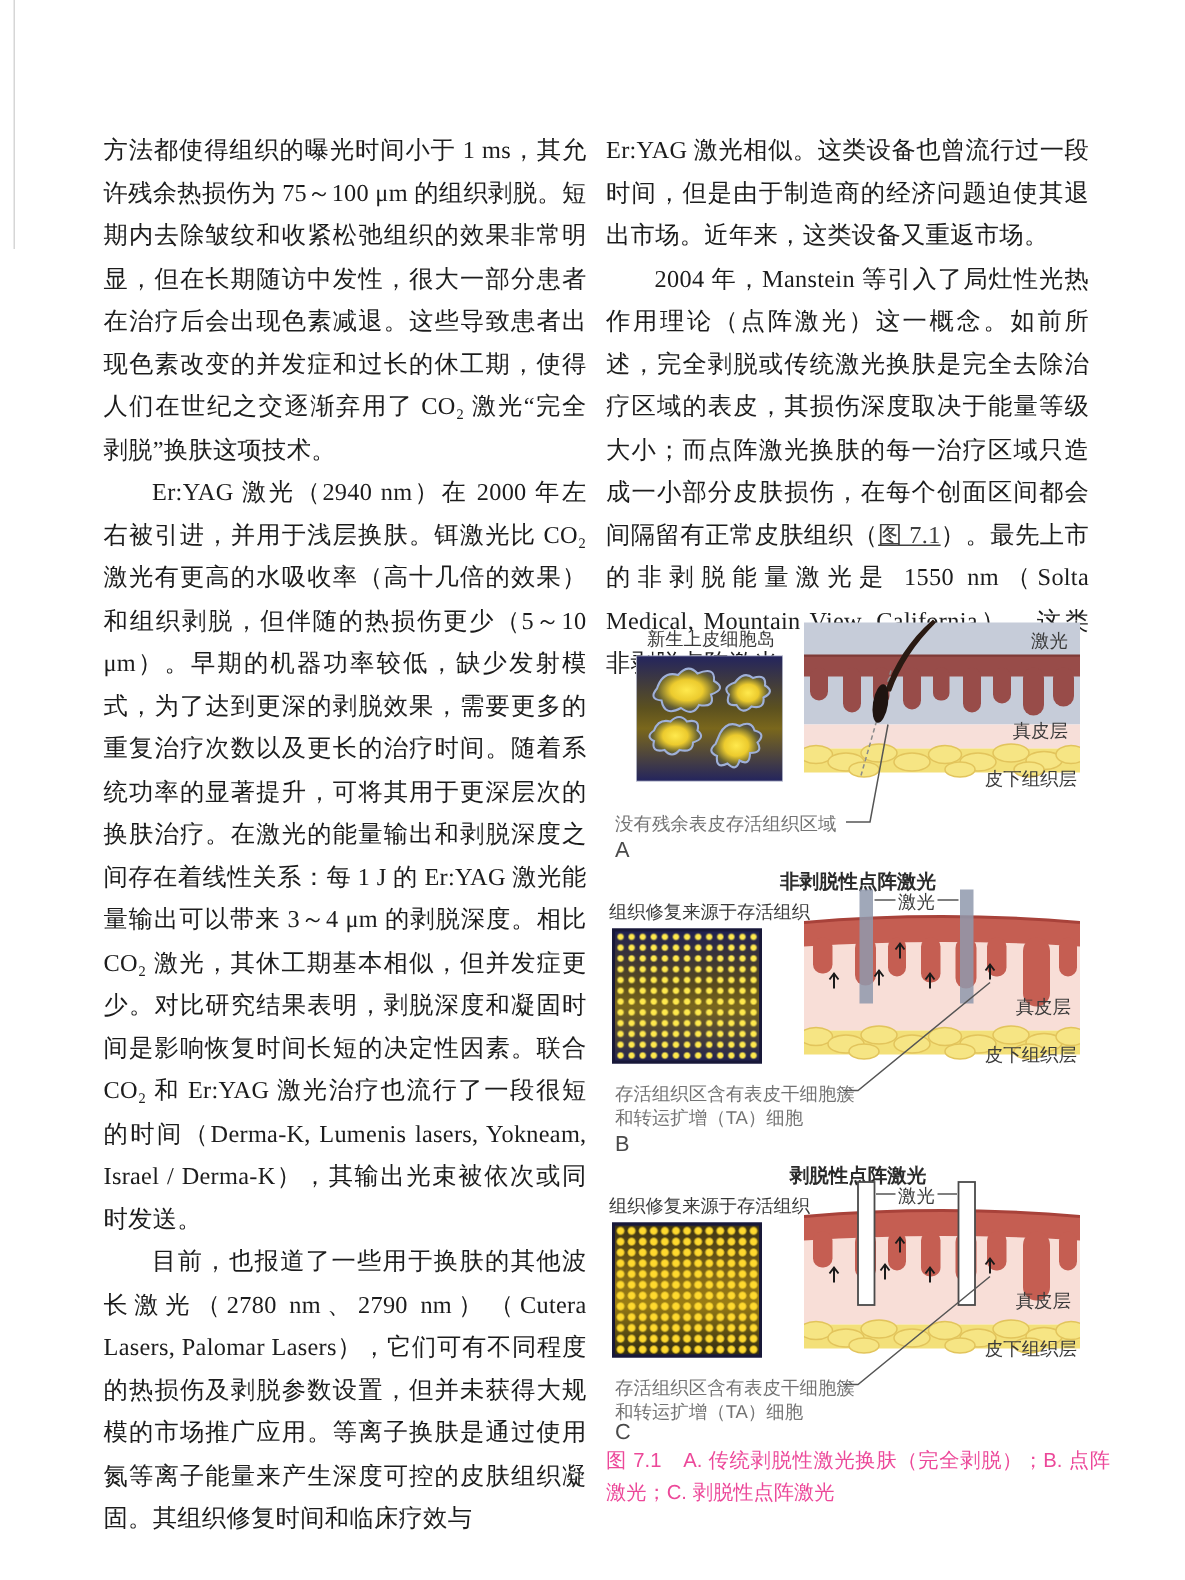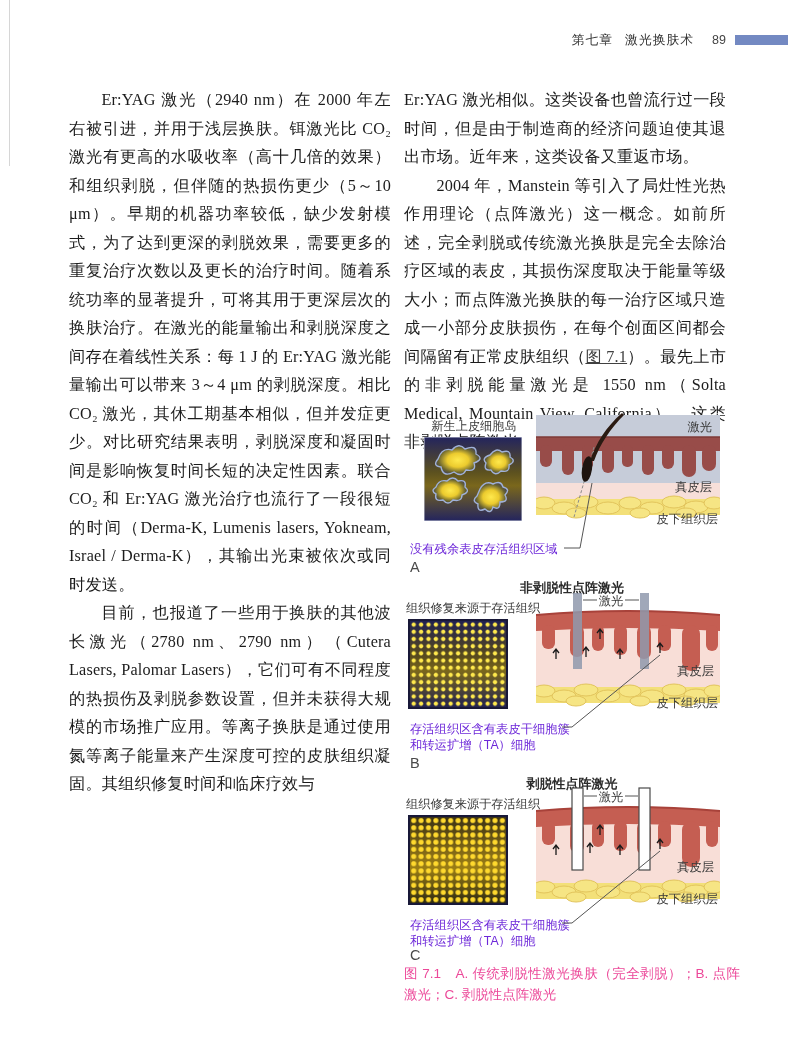--- a/index.html
+++ b/index.html
@@ -28,21 +28,21 @@
   .figure{position:absolute;left:404px;top:385px;width:336px;
           font-family:"Liberation Sans","DejaVu Sans",sans-serif;color:#3a3a3a;}
   .panel{position:relative;width:336px;}
   .panel-a{height:190px;}
   .panel-b{height:196px;}
   .panel-c{height:188px;}
   .p-title{position:absolute;left:0;right:0;text-align:center;font-size:13px;font-weight:bold;color:#2b2b2b;}
   .side-label{position:absolute;font-size:12.2px;color:#3a3a3a;line-height:15px;}
   .skin-wrap{position:absolute;width:184px;text-align:center;}
   .skin-wrap .ov{position:absolute;font-size:12.3px;color:#3a3a3a;white-space:nowrap;}
-  .bottom-label{position:absolute;font-size:12.3px;color:#6d28d9;line-height:16px;}
+  .bottom-label{position:absolute;font-size:12.3px;color:#737373;line-height:16px;}
   .letter{position:absolute;font-size:14.5px;color:#4a4a4a;}
   .connector{position:absolute;left:0;top:0;pointer-events:none;}
 
   
   .dotgrid{position:absolute;width:96px;height:86px;border:2px solid #181838;
     background-color:#23234f;
     background-image:
       radial-gradient(circle, #ffe94d 1.5px, rgba(255,233,77,.5) 2.1px, transparent 2.7px),
       linear-gradient(180deg,#202050 0%, #5a4c1c 42%, #7a671c 58%, #23234f 100%);
     background-size:7.4px 7.2px,100% 100%;}
@@ -52,28 +52,23 @@
       linear-gradient(180deg,#3a3114 0%, #8a6f16 45%, #9a7d14 60%, #2e2a12 100%);}
 
   .caption{margin-top:4px;width:336px;font-size:13.5px;line-height:21px;color:#ec4899;text-align:justify;}
 </style>
 </head>
 <body>
 
 <div class="page">
   <div class="edge-line"></div>
 
-  <div class="header">
-    <span class="chap">第七章</span>
-    <span class="ttl">激光换肤术</span>
-    <span class="pagenum">89</span>
-    <span class="bar" style="background:#7389c2;"></span>
-  </div>
 
   <div class="col col-left">
+    <p class="noindent">方法都使得组织的曝光时间小于 1 ms，其允许残余热损伤为 75～100 μm 的组织剥脱。短期内去除皱纹和收紧松弛组织的效果非常明显，但在长期随访中发性，很大一部分患者在治疗后会出现色素减退。这些导致患者出现色素改变的并发症和过长的休工期，使得人们在世纪之交逐渐弃用了 CO₂ 激光“完全剥脱”换肤这项技术。</p>
     <p>Er:YAG 激光（2940 nm）在 2000 年左右被引进，并用于浅层换肤。铒激光比 CO₂ 激光有更高的水吸收率（高十几倍的效果）和组织剥脱，但伴随的热损伤更少（5～10 μm）。早期的机器功率较低，缺少发射模式，为了达到更深的剥脱效果，需要更多的重复治疗次数以及更长的治疗时间。随着系统功率的显著提升，可将其用于更深层次的换肤治疗。在激光的能量输出和剥脱深度之间存在着线性关系：每 1 J 的 Er:YAG 激光能量输出可以带来 3～4 μm 的剥脱深度。相比 CO₂ 激光，其休工期基本相似，但并发症更少。对比研究结果表明，剥脱深度和凝固时间是影响恢复时间长短的决定性因素。联合 CO₂ 和 Er:YAG 激光治疗也流行了一段很短的时间（Derma-K, Lumenis lasers, Yokneam, Israel / Derma-K），其输出光束被依次或同时发送。</p>
     <p>目前，也报道了一些用于换肤的其他波长激光（2780 nm、2790 nm）（Cutera Lasers, Palomar Lasers），它们可有不同程度的热损伤及剥脱参数设置，但并未获得大规模的市场推广应用。等离子换肤是通过使用氮等离子能量来产生深度可控的皮肤组织凝固。其组织修复时间和临床疗效与</p>
   </div>
 
   <div class="col col-right">
     <p class="noindent">Er:YAG 激光相似。这类设备也曾流行过一段时间，但是由于制造商的经济问题迫使其退出市场。近年来，这类设备又重返市场。</p>
     <p><span>2004 年，Manstein 等引入了局灶性光热作用理论（点阵激光）这一概念。如前所述，完全剥脱或传统激光换肤是完全去除治疗区域的表皮，其损伤深度取决于能量等级大小；而点阵激光换肤的每一治疗区域只造成一小部分皮肤损伤，在每个创面区间都会间隔留有正常皮肤组织（</span><span class="fig-link" style="color:#404040;text-decoration:underline;">图 7.1</span><span>）。最先上市的非剥脱能量激光是 1550 nm（Solta Medical, Mountain View, California）。这类非剥脱点阵激光</span></p>
   </div>
 
   <div class="figure">

